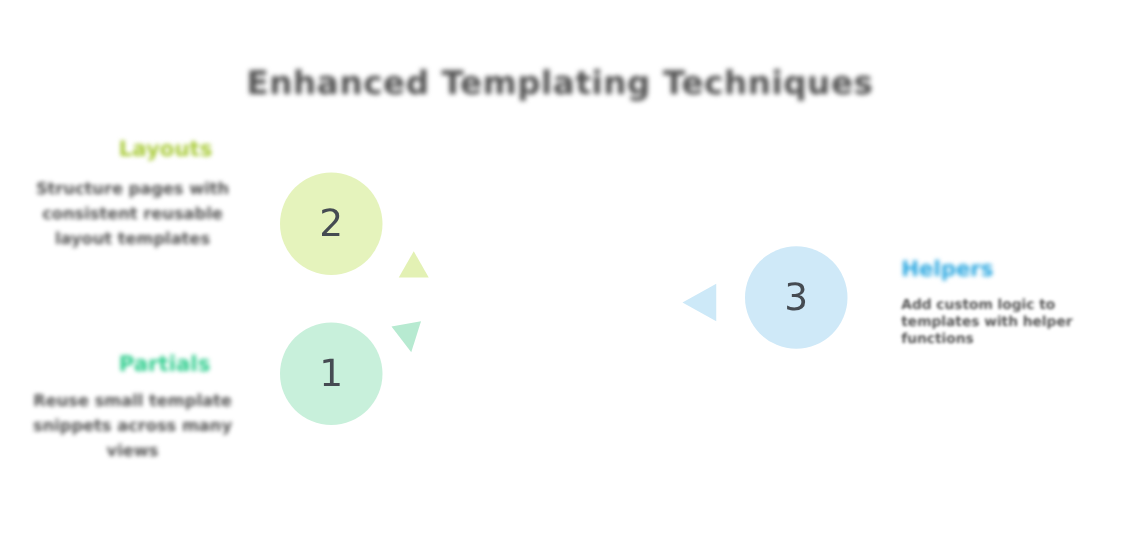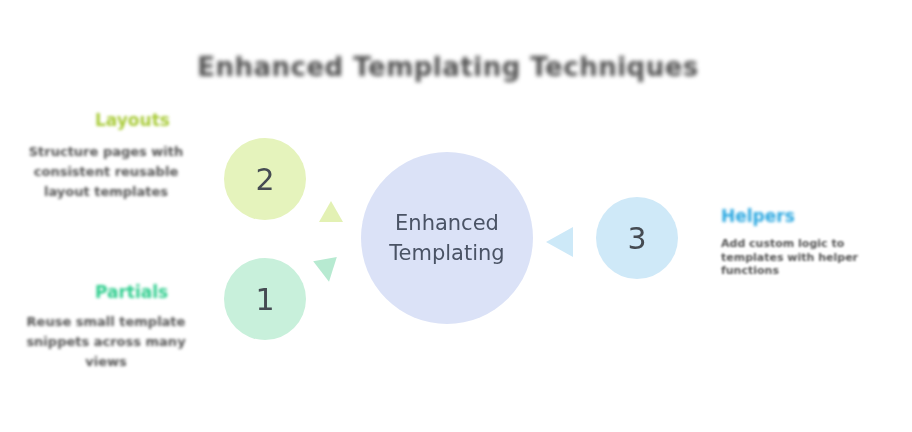--- a/index.html
+++ b/index.html
@@ -131,22 +131,18 @@
   <div class="node-circle circle-partials">
     <span>1</span>
   </div>
 
   <div class="branch-label label-helpers blur-mid">Helpers</div>
   <div class="branch-desc desc-helpers blur-light">Add custom logic to templates with helper functions</div>
   <div class="node-circle circle-helpers">
     <span>3</span>
   </div>
 
-  <div class="center-circle">
-    <span class="center-label">Enhanced
-Templating</span>
-  </div>
 
   <div class="arrow arrow-up"></div>
   <div class="arrow arrow-down"></div>
   <div class="arrow arrow-left"></div>
 
 </div>
 
 </body></html>

